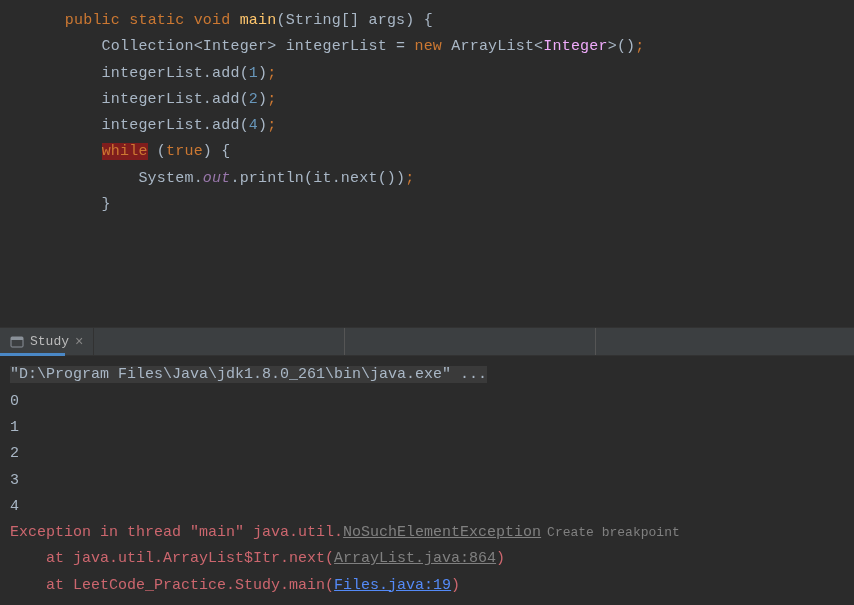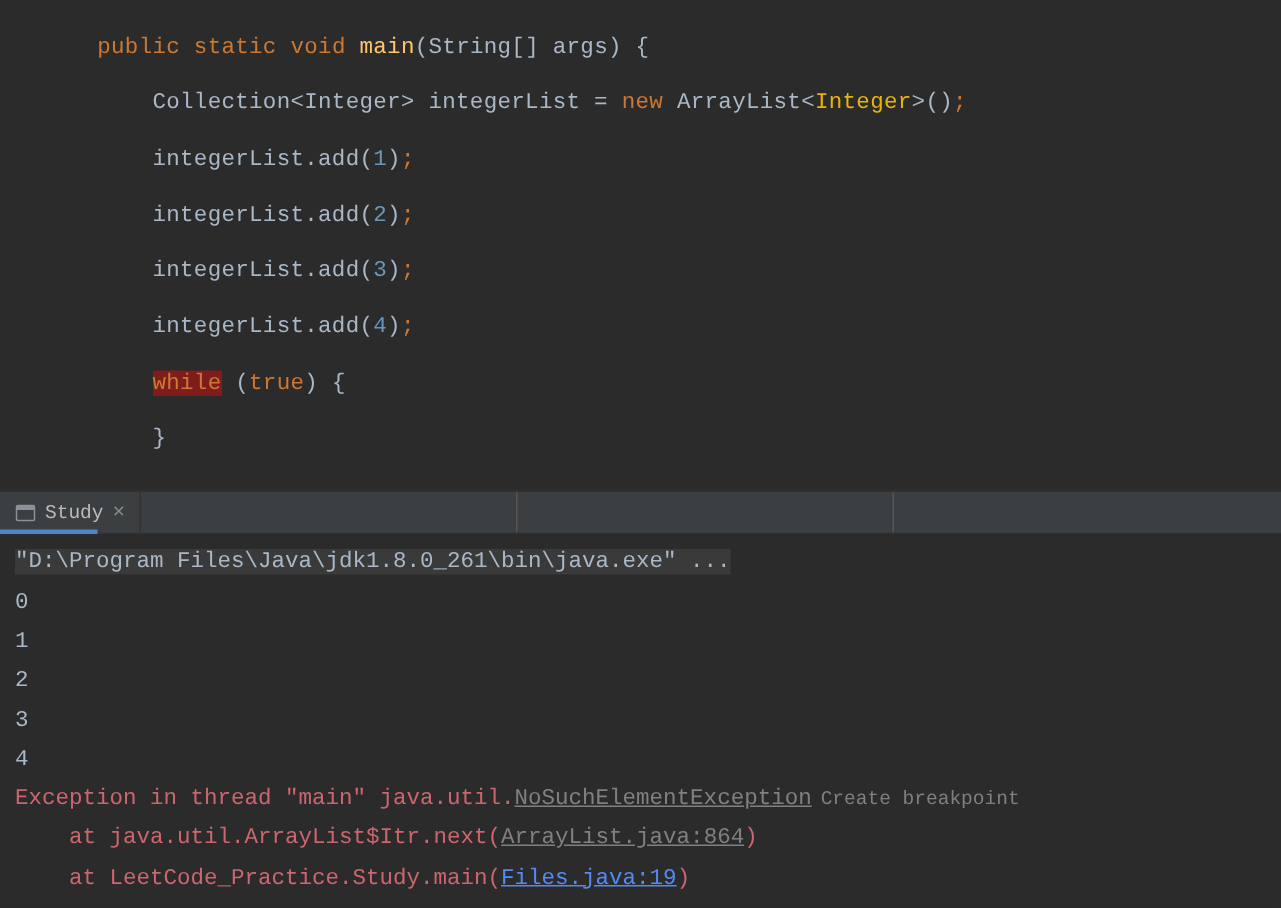--- a/index.html
+++ b/index.html
@@ -33,36 +33,35 @@
       height: 100%;
     }
     .code-container {
       padding-left: 10px;
     }
     .code-line {
       line-height: 26.3px;
       white-space: pre;
       font-size: 15px;
       letter-spacing: 0.2px;
-      margin-top: 11px;
     }
     .highlight-line {
       background: #323232;
       display: block;
       margin-left: -28px;
       padding-left: 28px;
       width: calc(100% + 28px);
     }
     .k-public { color: #cc7832; }
     .k-static { color: #cc7832; }
     .k-void { color: #cc7832; }
     .k-new { color: #cc7832; }
     .k-true { color: #cc7832; }
     .method-name { color: #ffc66d; }
-    .generic-dim { color: #eab308; }
+    .generic-dim { color: #f0abfc; }
     .identifier { color: #a9b7c6; }
     .number { color: #6897bb; }
     .field-italic { color: #9876aa; font-style: italic; }
     .semicolon { color: #cc7832; }
     .while-highlight {
       background: #7f1d1d;
       color: #cc7832;
     }
     .tab-bar {
       background: #3c3f41;
@@ -144,23 +143,23 @@
 </head>
 <body>
 
 <div class="editor-area">
   <div class="gutter"></div>
   <div class="code-container">
     <div class="code-line">    <span class="k-public">public</span> <span class="k-static">static</span> <span class="k-void">void</span> <span class="method-name">main</span><span class="identifier">(String[] args) {</span></div>
     <div class="code-line"><span>        Collection&lt;Integer&gt; integerList = </span><span class="k-new">new</span><span> ArrayList&lt;</span><span class="generic-dim">Integer</span><span>&gt;()</span><span class="semicolon">;</span></div>
     <div class="code-line"><span>        integerList.add(</span><span class="number">1</span><span>)</span><span class="semicolon">;</span></div>
     <div class="code-line"><span>        integerList.add(</span><span class="number">2</span><span>)</span><span class="semicolon">;</span></div>
-    <div class="code-line"><span>        integerList.add(</span><span class="number">3</span><span>)</span><span class="semicolon">;</span></div>
     <div class="code-line"><span>        integerList.add(</span><span class="number">4</span><span>)</span><span class="semicolon">;</span></div>
     <div class="code-line"><span>        </span><span class="while-highlight">while</span><span> (</span><span class="k-true">true</span><span>) {</span></div>
+    <div class="code-line"><span>            System.</span><span class="field-italic">out</span><span>.println(it.next())</span><span class="semicolon">;</span></div>
     <div class="code-line"><span>        }</span></div>
   </div>
 </div>
 
 <div class="tab-bar">
   <div class="tab active">
     <span class="tab-icon">
       <svg viewBox="0 0 14 12" width="14" height="12">
         <rect x="1" y="1" width="12" height="10" rx="1" fill="none" stroke="#8a9199" stroke-width="1"></rect>
         <rect x="1" y="1" width="12" height="3" fill="#8a9199"></rect>

